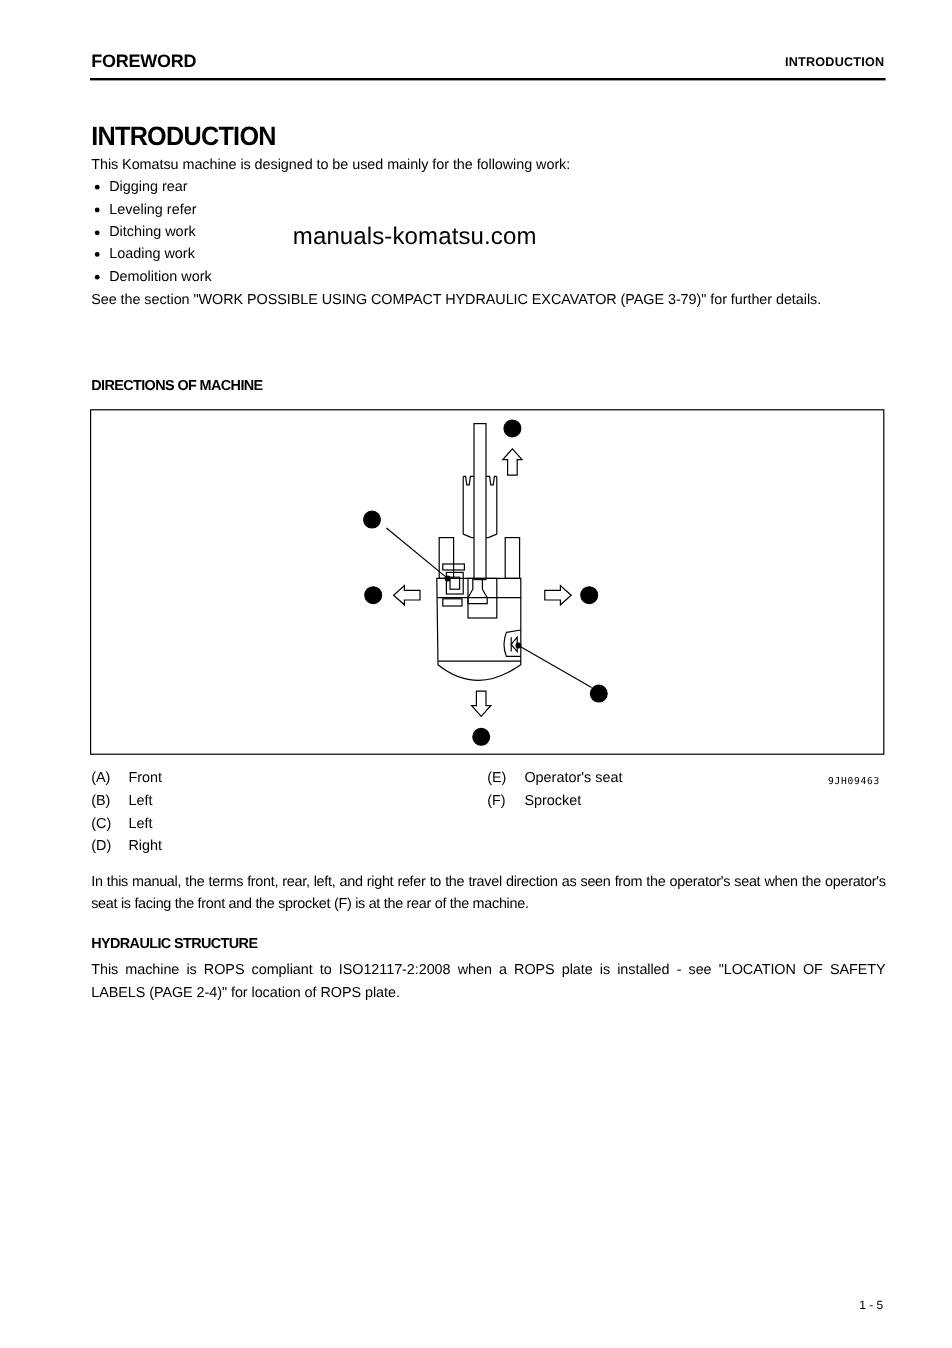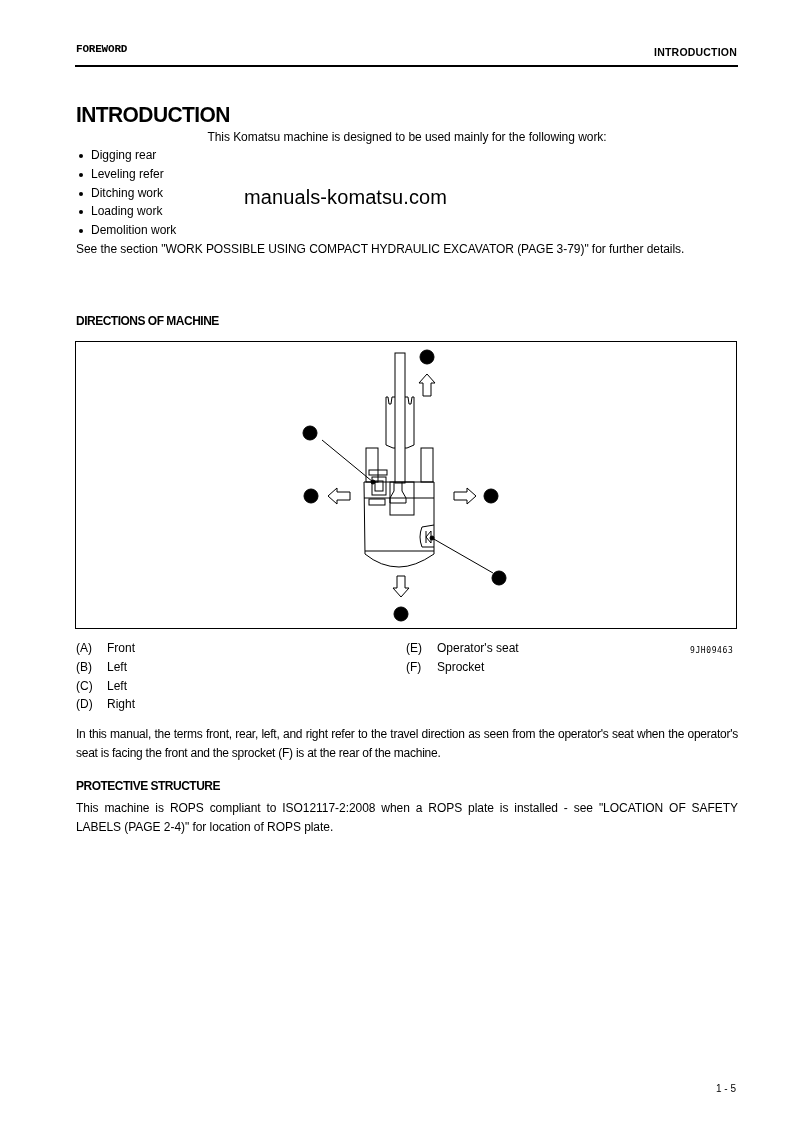--- a/index.html
+++ b/index.html
@@ -1,26 +1,26 @@
 <!DOCTYPE html>
 <html><head>
 <meta charset="utf-8">
 <style>
   html, body { margin: 0; padding: 0; background: #ffffff; }
   body {
     width: 793px; height: 1123px; position: relative; overflow: hidden;
     font-family: "Liberation Sans", sans-serif; color: #000;
   }
   .abs { position: absolute; }
-  .hdr-left { left: 76px; top: 43px; font-size: 11px; font-weight: bold; letter-spacing: -0.2px; font-family: Liberation Mono, monospace; }
+  .hdr-left { left: 76px; top: 43px; font-size: 15px; font-weight: bold; letter-spacing: -0.2px; }
   .hdr-right { right: 56px; top: 46px; font-size: 10.5px; font-weight: bold; letter-spacing: 0.2px; }
   .hdr-rule { left: 75px; top: 65px; width: 663px; height: 2px; background: #000; }
   h1.title { left: 76px; top: 102px; margin: 0; font-size: 21px; font-weight: bold; letter-spacing: -0.6px; transform: scaleY(1.05); transform-origin: left top; }
   .para { font-size: 12px; line-height: 18.8px; letter-spacing: -0.05px; }
-  .intro { left: 76px; top: 128px; width: 662px; text-align: center; }
+  .intro { left: 76px; top: 128px; width: 662px; }
   ul.bullets { list-style: none; margin: 0; padding: 0; left: 78px; top: 146px; font-size: 12px; line-height: 18.8px; }
   ul.bullets li { position: relative; padding-left: 13px; }
   ul.bullets li::before { content: ""; position: absolute; left: 1px; top: 8px; width: 4px; height: 4px; border-radius: 50%; background: #000; }
   .watermark { left: 244px; top: 186px; font-size: 20px; letter-spacing: 0.1px; }
   .seesec { left: 76px; top: 240px; width: 662px; text-align: justify; }
   h2.sec { margin: 0; font-size: 12px; font-weight: bold; letter-spacing: -0.5px; }
   .sec-dir { left: 76px; top: 314px; }
   .figbox { left: 75px; top: 341px; width: 662px; height: 288px; border: 1.5px solid #000; box-sizing: border-box; }
   .figid { left: 690px; top: 646px; font-family: "DejaVu Sans Mono", monospace; font-size: 8px; letter-spacing: 0.6px; }
   .legend { font-size: 12px; line-height: 18.8px; }
@@ -141,16 +141,16 @@
       <span>Operator's seat</span>
     </div>
   <div class="row">
       <span class="key">(F)</span>
       <span>Sprocket</span>
     </div>
 </div>
 
 <div class="abs para note">In this manual, the terms front, rear, left, and right refer to the travel direction as seen from the operator's seat when the operator's seat is facing the front and the sprocket (F) is at the rear of the machine.</div>
 
-<h2 class="abs sec sec-prot">PROTECTIVE STRUCTURE</h2>
+<h2 class="abs sec sec-prot">HYDRAULIC STRUCTURE</h2>
 <div class="abs para prot">This machine is ROPS compliant to ISO12117-2:2008 when a ROPS plate is installed - see "LOCATION OF SAFETY LABELS (PAGE 2-4)" for location of ROPS plate.</div>
 
 <div class="abs pageno">1 - 5</div>
 
 </body></html>

